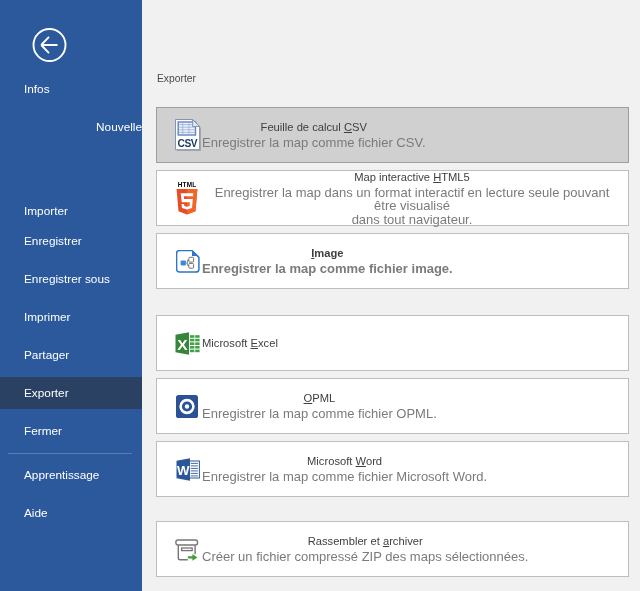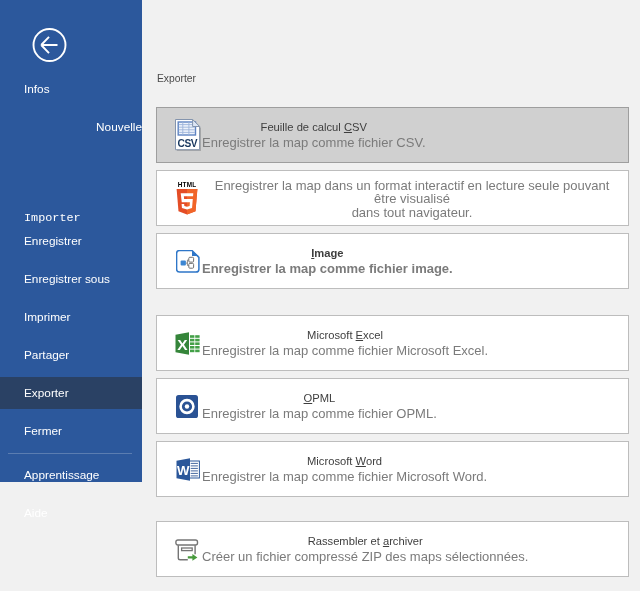--- a/index.html
+++ b/index.html
@@ -1,18 +1,18 @@
 <!DOCTYPE html>
 <html><head>
 <meta charset="utf-8">
 <style>
 * { margin:0; padding:0; box-sizing:border-box; }
 html,body { width:640px; height:591px; overflow:hidden; }
 body { font-family:"Liberation Sans", sans-serif; background:#f1f1f1; position:relative; }
-.sidebar { position:absolute; left:0; top:0; width:142px; height:482px; background:#2c589c; }
+.sidebar { position:absolute; left:0; top:0; width:142px; height:591px; background:#2c589c; }
 .back { position:absolute; left:31px; top:27px; }
 .mi { position:absolute; left:0; width:142px; height:32px; line-height:32px; padding-left:24px; color:#ffffff; font-size:11.8px; }
 .mi.sel { background:#2a4164; }
 .sep { position:absolute; left:8px; width:124px; height:1px; background:#5b7db1; top:453px; }
 .main { position:absolute; left:142px; top:0; width:498px; height:591px; background:#f1f1f1; }
 .htitle { position:absolute; left:15px; top:73px; font-size:10.3px; color:#4a4a4a; }
 .box { position:absolute; left:14px; width:473px; height:56px; background:#ffffff; border:1px solid #bdbdbd; display:flex; align-items:center; }
 .box.sel { background:#d0d0d0; border:1px solid #9e9e9e; }
 .ic { position:absolute;padding-left:8px; }
 .txt { margin-left:45px; margin-right:6px;text-align:center; }
@@ -23,21 +23,21 @@
 <body>
 <div class="sidebar">
   <div class="back">
     <svg width="37" height="37" viewBox="0 0 37 37">
       <circle cx="18.5" cy="18" r="16" fill="none" stroke="#ffffff" stroke-width="1.9"></circle>
       <path d="M 10.2 18 L 26.5 18 M 10.2 18 L 18 9.9 M 10.2 18 L 18 26.1" fill="none" stroke="#ffffff" stroke-width="1.9"></path>
     </svg>
   </div>
   <div class="mi" style="top:73px;">Infos</div>
   <div class="mi" style="top:111px;text-align:right;">Nouvelle</div>
-  <div class="mi" style="top:202px;font-family:Liberation Mono, monospace;">Importer</div>
+  <div class="mi" style="top:195px;">Importer</div>
   <div class="mi" style="top:263px;">Enregistrer sous</div>
   <div class="mi" style="top:225px;">Enregistrer</div>
   <div class="mi" style="top:301px;">Imprimer</div>
   <div class="mi" style="top:339px;">Partager</div>
   <div class="mi sel" style="top:377px;">Exporter</div>
   <div class="mi" style="top:415px;">Fermer</div>
   <div class="sep"></div>
   <div class="mi" style="top:459px;">Apprentissage</div>
   <div class="mi" style="top:497px;">Aide</div>
 </div>
@@ -60,20 +60,21 @@
   </div>
 
   <div class="box" style="top:170px;">
     <div class="ic" style="left:10.5px;top:9.5px;"><svg width="22" height="34" viewBox="0 0 22 33">
       <text x="11" y="5.9" font-family="Liberation Sans, sans-serif" font-size="6.4" font-weight="bold" fill="#000000" text-anchor="middle" letter-spacing="0.2">HTML</text>
       <path d="M0.6 7.5 H21.4 L19.5 29.8 L11 33 L2.5 29.8 Z" fill="#e44d26"></path>
       <path d="M11 7.5 H21.4 L19.5 29.8 L11 33 Z" fill="#f16529"></path>
       <path d="M4.7 11.8 H17.3 L17.05 14.7 H7.85 L8.1 17.5 H16.8 L16.05 26.5 L11 28 L5.95 26.5 L5.6 22.5 H8.15 L8.35 24.6 L11 25.3 L13.65 24.6 L13.9 20.7 H5.75 Z" fill="#ffffff"></path>
     </svg></div>
     <div class="txt">
+      <div class="t1">Map interactive <u>H</u>TML5</div>
       <div class="t2">Enregistrer la map dans un format interactif en lecture seule pouvant être visualisé<br>dans tout navigateur.</div>
     </div>
   </div>
 
   <div class="box" style="top:233px;font-weight:bold;">
     <div class="ic" style="left:10.5px;top:15.5px;"><svg width="24" height="23" viewBox="0 0 24 23">
       <path d="M0.6 3.4 a2.9 2.9 0 0 1 2.9 -2.9 H16 L22.9 7.4 V19.2 a2.9 2.9 0 0 1 -2.9 2.9 H3.5 a2.9 2.9 0 0 1 -2.9 -2.9 Z" fill="#ffffff" stroke="#2e76c8" stroke-width="1.5"></path>
       <path d="M16 0.8 L22.7 6 H16 Z" fill="#2e76c8"></path>
       <path d="M10 13.1 H11.4 M11.4 10 V15.5 M11.4 10 H12.8 M11.4 15.5 H12.8" stroke="#8a8a8a" stroke-width="1" fill="none"></path>
       <rect x="4.6" y="10.6" width="5.3" height="5" rx="1" fill="#3d87d3"></rect>
@@ -98,21 +99,20 @@
         <rect x="15" y="10.4" width="4.4" height="2.6"></rect>
             <rect x="20.2" y="10.4" width="4.4" height="2.6"></rect>
         <rect x="15" y="14" width="4.4" height="2.6"></rect>
             <rect x="20.2" y="14" width="4.4" height="2.6"></rect>
         <rect x="15" y="17.6" width="4.4" height="2.6"></rect>
             <rect x="20.2" y="17.6" width="4.4" height="2.6"></rect>
       </g>
     </svg></div>
     <div class="txt">
       <div class="t1">Microsoft <u>E</u>xcel</div>
-      <div class="t2">Enregistrer la map comme fichier Microsoft Excel.</div>
     </div>
   </div>
 
   <div class="box" style="top:378px;">
     <div class="ic" style="left:11px;top:16px;"><svg width="22" height="23" viewBox="0 0 22 23">
       <rect x="0" y="0" width="22" height="23" rx="2.6" fill="#2a5294"></rect>
       <circle cx="11" cy="11.5" r="6.4" fill="none" stroke="#ffffff" stroke-width="2.6"></circle>
       <circle cx="11" cy="11.5" r="2.2" fill="#ffffff"></circle>
     </svg></div>
     <div class="txt">

